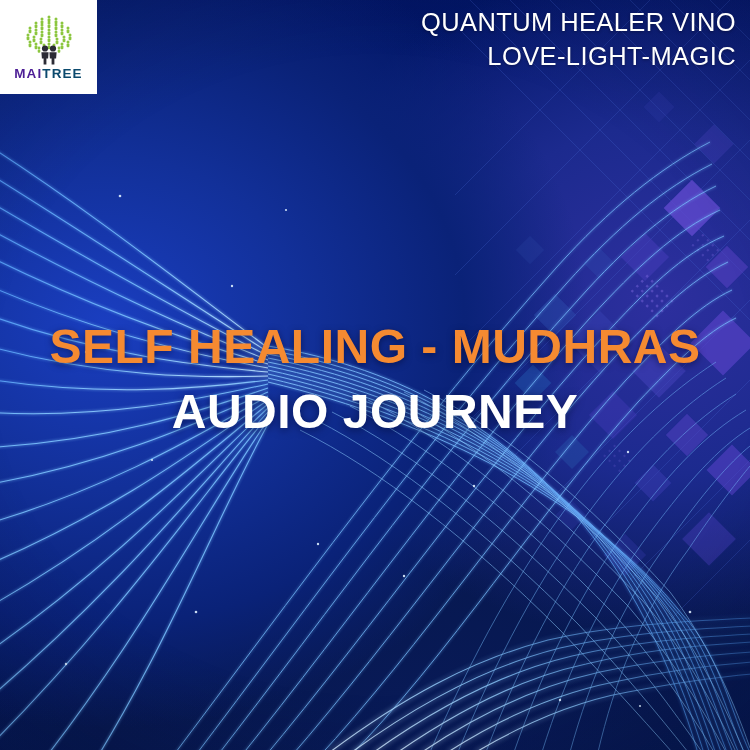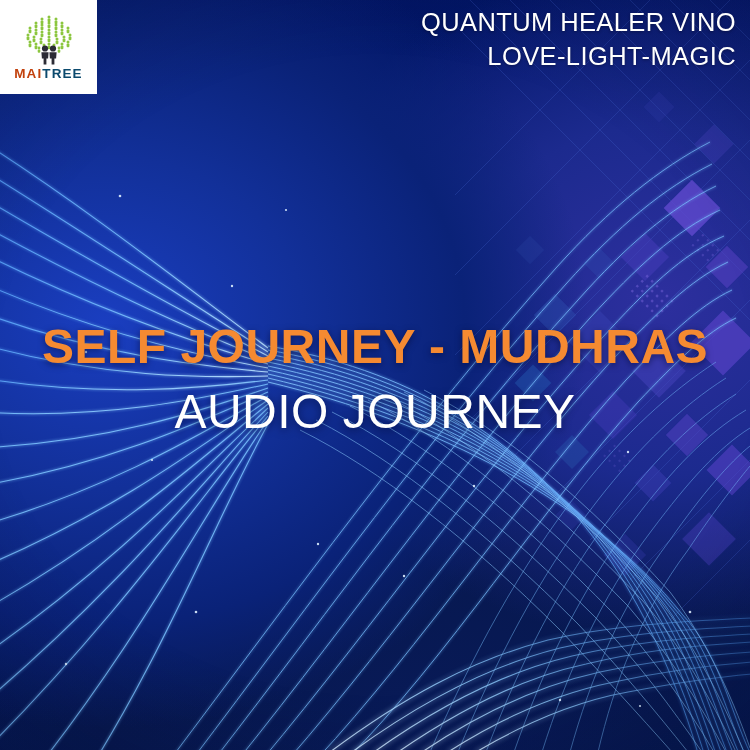--- a/index.html
+++ b/index.html
@@ -58,21 +58,21 @@
   }
   .logo-mark { width: 62px; height: 52px; display: block; }
   .logo-word {
     margin-top: 2px;
     font-size: 13.5px;
     font-weight: 700;
     letter-spacing: 1.1px;
     line-height: 1;
     white-space: nowrap;
   }
-  .logo-word .w1 { color: #c2410c; }
+  .logo-word .w1 { color: #4c1d95; }
   .logo-word .w2 { color: #0c4a6e; }
 
   
   .brand {
     position: absolute;
     right: 14px;
     top: 6px;
     text-align: right;
     color: #ffffff;
   }
@@ -98,21 +98,21 @@
     font-weight: 700;
     letter-spacing: 0.5px;
     line-height: 1.06;
     color: #f58a31;
     white-space: nowrap;
     text-shadow: 0 2px 7px rgba(2,10,50,0.55);
   }
   .title-sub {
     margin-top: 14px;
     font-size: 48px;
-    font-weight: 400;
+    font-weight: 700;
     letter-spacing: 0.5px;
     line-height: 1.06;
     color: #ffffff;
     white-space: nowrap;
     text-shadow: 0 2px 8px rgba(2,10,50,0.6);
   }
 </style>
 </head>
 <body>
 
@@ -454,17 +454,17 @@
       <span class="w1">MAI</span><span class="w2">TREE</span>
     </div>
   </div>
 
   <div class="brand">
     <div class="brand-line">QUANTUM HEALER VINO</div>
     <div class="brand-line">LOVE-LIGHT-MAGIC</div>
   </div>
 
   <div class="titles">
-    <div class="title-main">SELF JOURNEY - MUDHRAS</div>
+    <div class="title-main">SELF HEALING - MUDHRAS</div>
     <div class="title-sub">AUDIO JOURNEY</div>
   </div>
 
 </div>
 
 </body></html>

